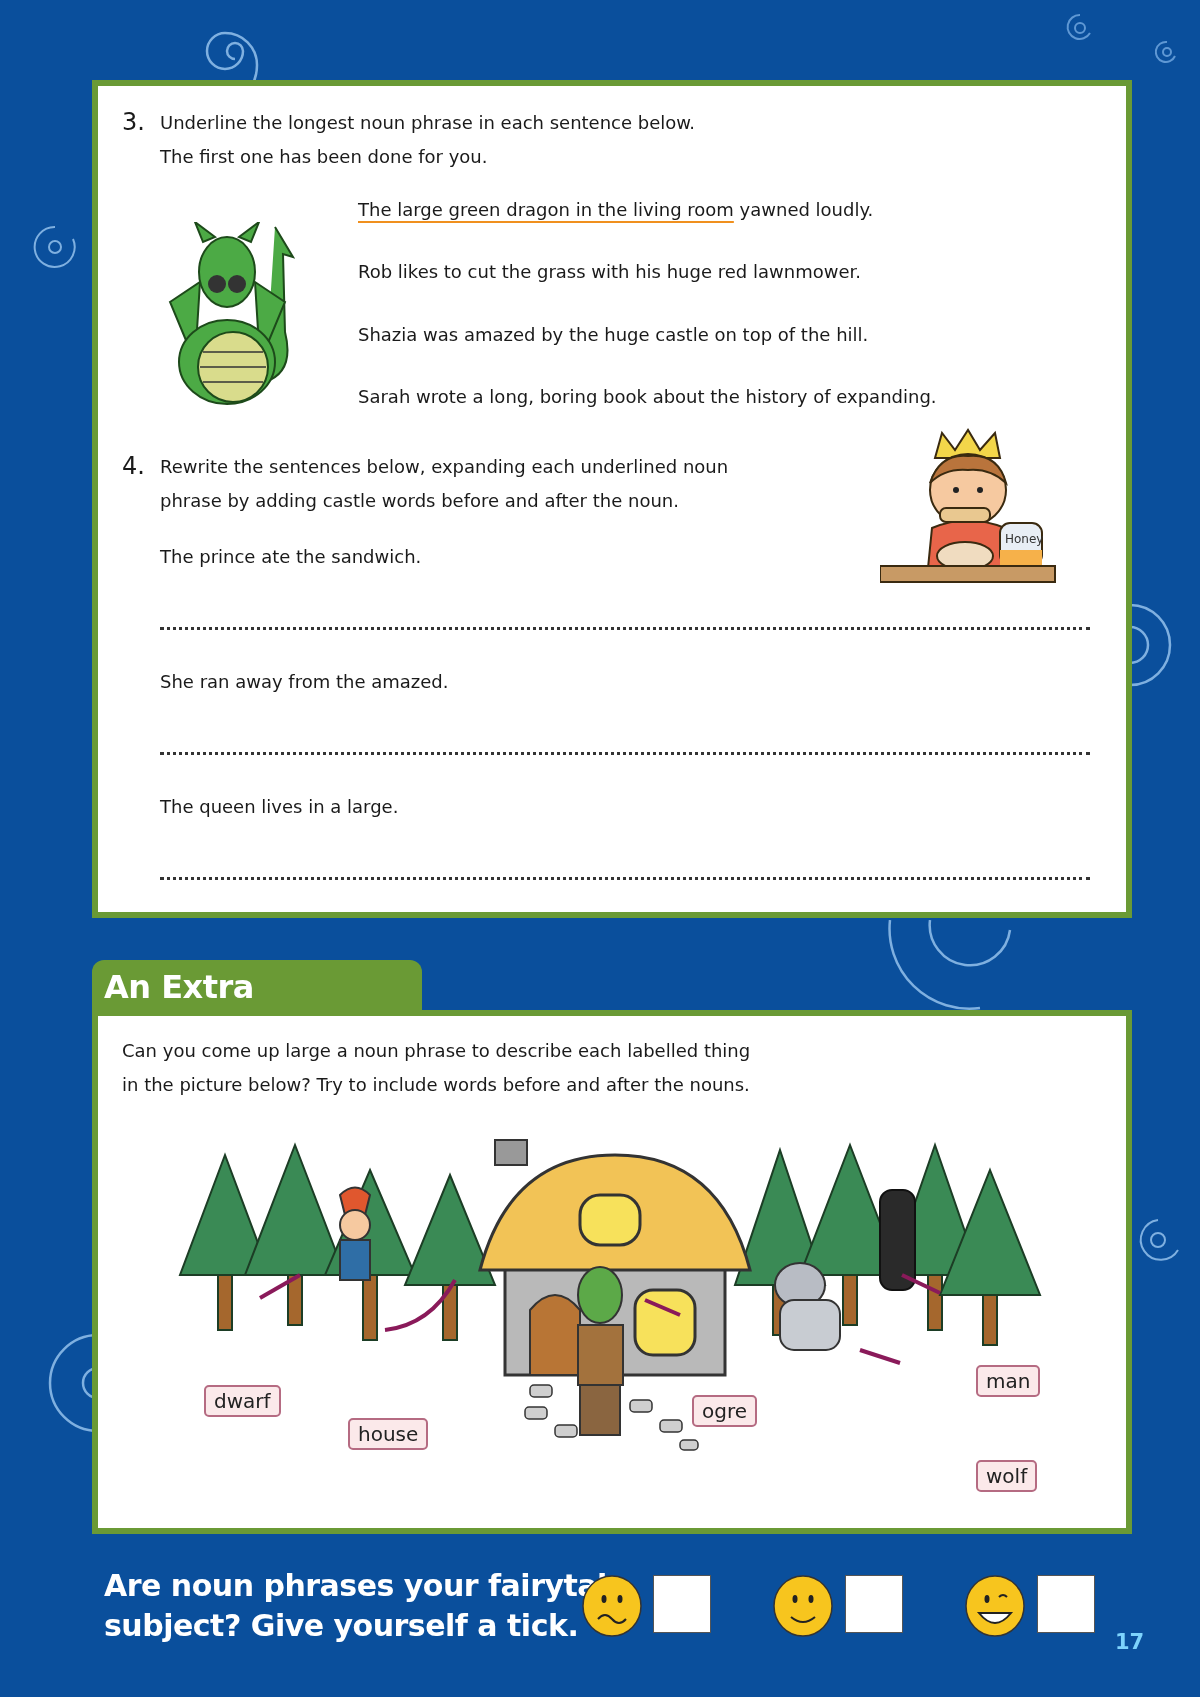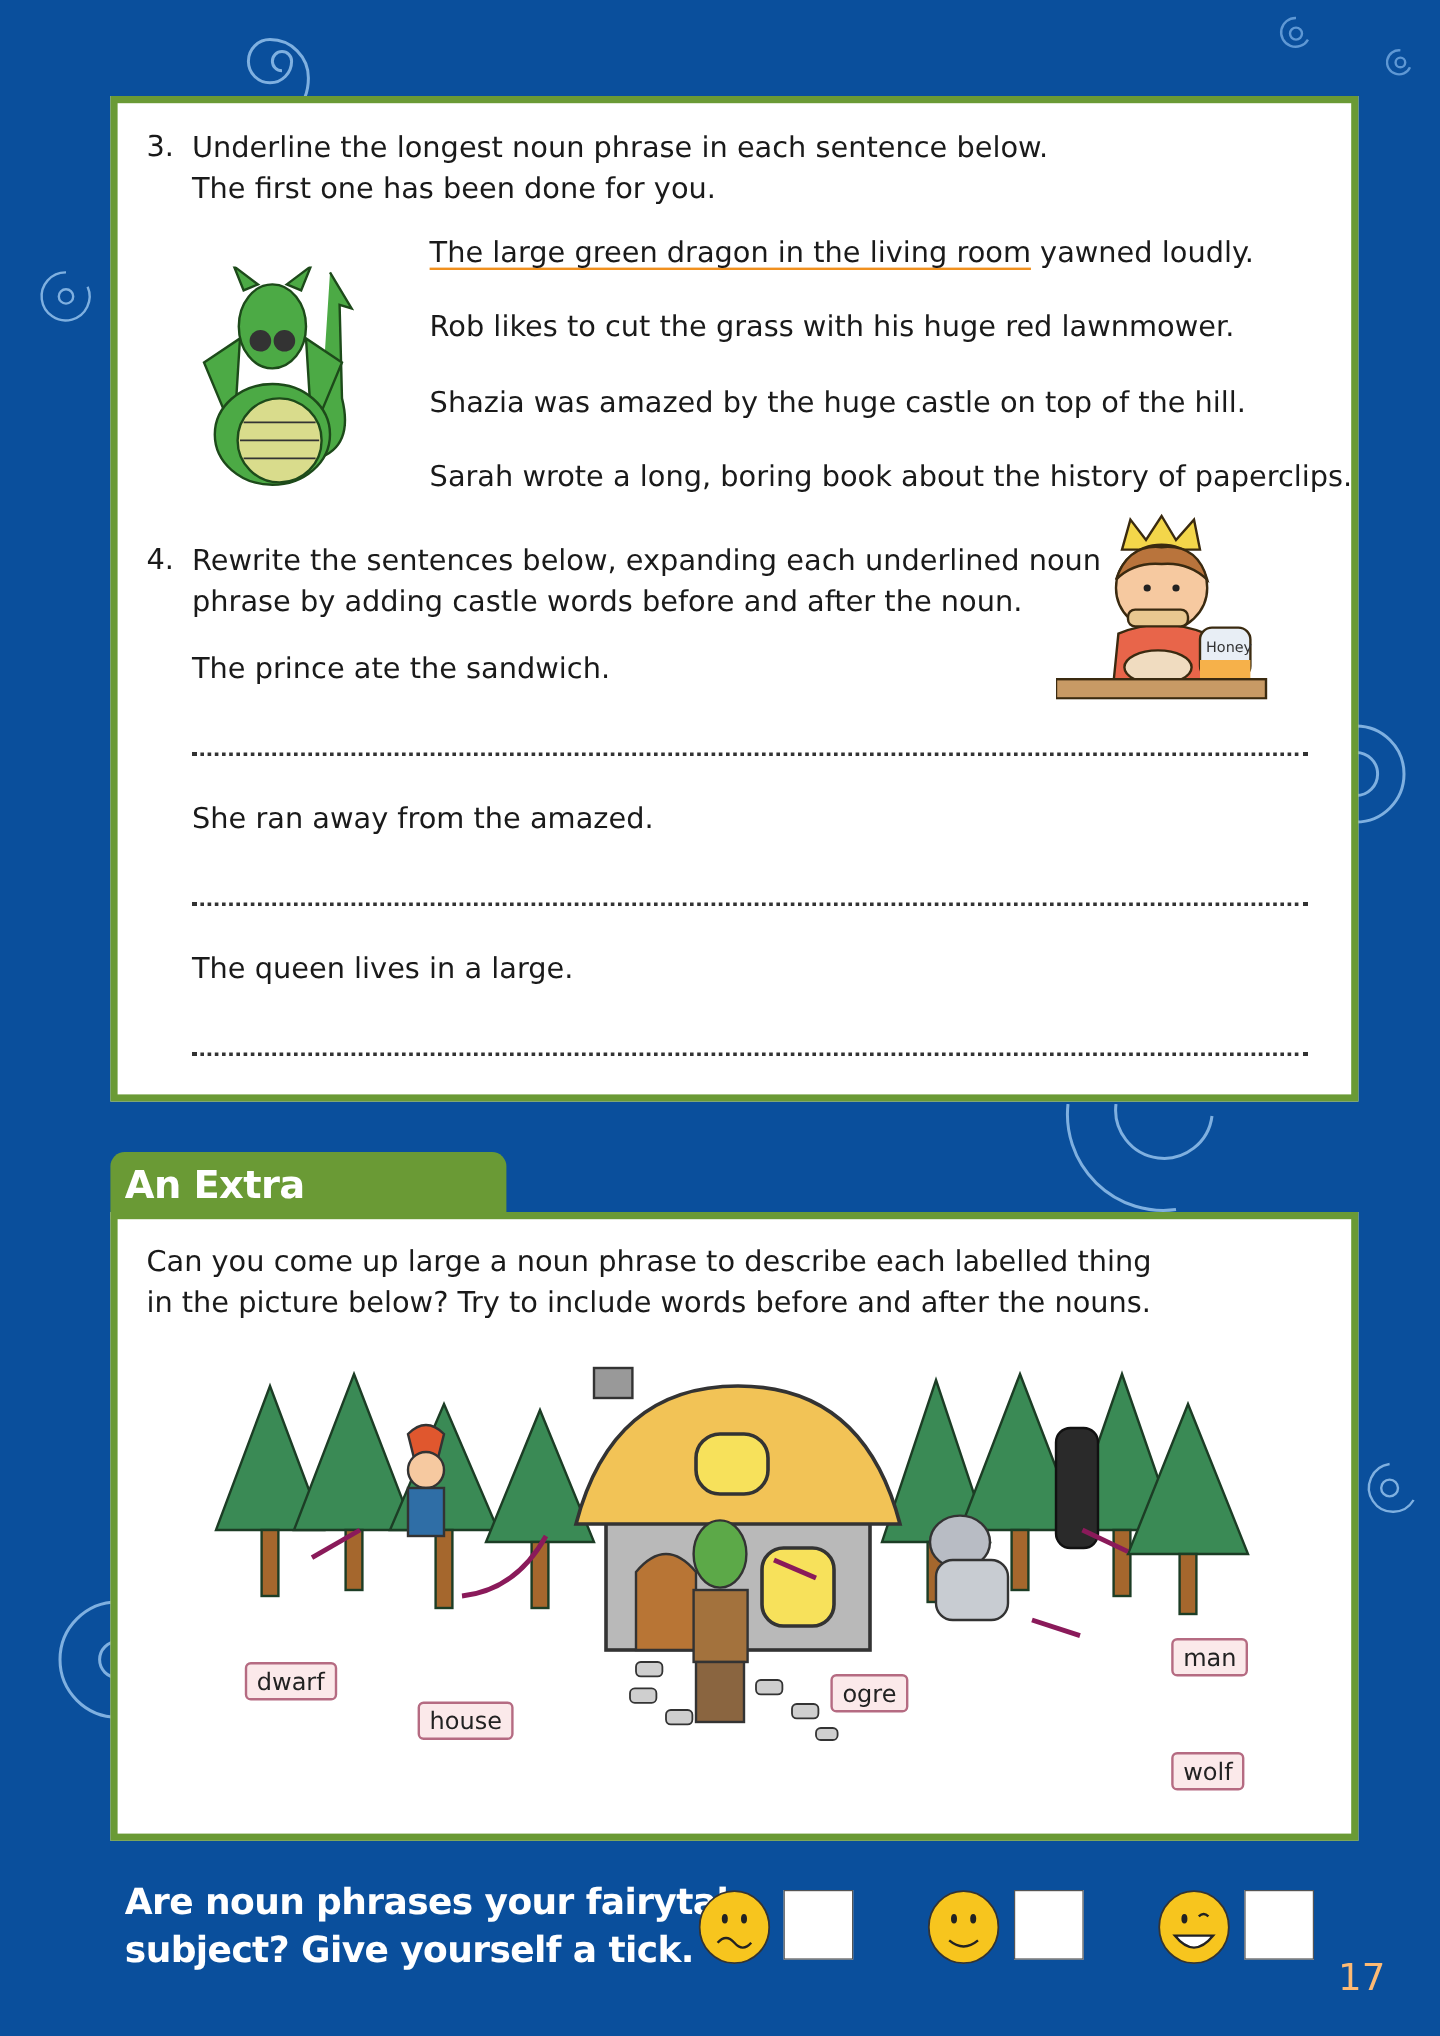--- a/index.html
+++ b/index.html
@@ -17,21 +17,21 @@
   }
   #panel1 { left: 92px; top: 80px; width: 1040px; height: 838px; }
   #panel2 { left: 92px; top: 1010px; width: 1040px; height: 524px; }
   .tab {
     position: absolute; left: 92px; top: 960px; width: 330px; height: 56px;
     background: #6a9a35; border-radius: 12px 12px 0 0;
     color: #fff; font-weight: bold; font-size: 32px;
     padding: 8px 0 0 12px; letter-spacing: -0.5px;
     font-family: "DejaVu Sans", sans-serif;
   }
-  .txt { position: absolute; font-size: 24px; line-height: 34px; white-space: nowrap; }
+  .txt { position: absolute; font-size: 18px; line-height: 34px; white-space: nowrap; }
   .q-num { position: absolute; font-size: 24px; }
   .underline-orange { text-decoration: underline; text-decoration-color: #f0901e; text-decoration-thickness: 2px; text-underline-offset: 5px; text-align: right; }
   .underline-dark { text-decoration-thickness: 2px; text-underline-offset: 5px; }
   .dotline {
     position: absolute; left: 160px; width: 930px; height: 4px;
     border-bottom: 3px dotted #333;
   }
   .label-box {
     position: absolute; background: #fbe9ea; border: 2px solid #b56b82;
     border-radius: 5px; font-size: 20px; padding: 2px 8px; color: #222;
@@ -39,22 +39,22 @@
   .footer-text {
     position: absolute; left: 104px; top: 1566px; color: #fff;
     font-size: 30px; font-weight: bold; line-height: 40px; letter-spacing: -0.5px;
   }
   .smiley { position: absolute; top: 1575px; }
   .tickbox {
     position: absolute; top: 1575px; width: 58px; height: 58px;
     background: #fff; border: 1px solid #555;
   }
   .page-num {
-    position: absolute; left: 1115px; top: 1630px; color: #fdba74;
-    font-size: 31px; font-weight: normal;
+    position: absolute; left: 1115px; top: 1630px; color: #7dd3fc;
+    font-size: 21px; font-weight: bold;
   }
 </style>
 </head>
 <body>
 
 <svg class="swirl" style="left:185px;top:15px" width="110" height="80" viewBox="0 0 110 80">
     <path d="M55 62 a8 8 0 1 1 8 -8 a18 18 0 1 1 -18 -18 a32 32 0 0 1 32 32 a44 44 0 0 1 -44 44" fill="none" stroke="#7fb0e0" stroke-width="2.5" transform="translate(-5,-18)"></path>
   </svg>
 <svg class="swirl" style="left:33px;top:222px" width="45" height="50">
     <circle cx="22" cy="25" r="6" fill="none" stroke="#7fb0e0" stroke-width="2"></circle>
@@ -100,21 +100,21 @@
   <circle cx="62" cy="62" r="9" fill="#333"></circle>
     <circle cx="82" cy="62" r="9" fill="#333"></circle>
   <ellipse cx="72" cy="140" rx="48" ry="42" fill="#4caa45" stroke="#1d4a1a" stroke-width="2"></ellipse>
   <ellipse cx="78" cy="145" rx="35" ry="35" fill="#d9dc8c" stroke="#1d4a1a" stroke-width="2"></ellipse>
   <path d="M48 130 H108 M45 145 H111 M48 160 H108" stroke="#333" stroke-width="1.5"></path>
 </svg>
 
 <div class="txt" style="left:358px;top:193px"><span class="underline-orange">The large green dragon in the living room</span><span> yawned loudly.</span></div>
 <div class="txt" style="left:358px;top:255px">Rob likes to cut the grass with his huge red lawnmower.</div>
 <div class="txt" style="left:358px;top:318px">Shazia was amazed by the huge castle on top of the hill.</div>
-<div class="txt" style="left:358px;top:380px">Sarah wrote a long, boring book about the history of paperclips.</div>
+<div class="txt" style="left:358px;top:380px">Sarah wrote a long, boring book about the history of expanding.</div>
 
 <span class="q-num" style="left:122px;top:452px">4.</span>
 <div class="txt" style="left:160px;top:450px">Rewrite the sentences below, expanding each underlined noun</div>
 <div class="txt" style="left:160px;top:484px">phrase by adding castle words before and after the noun.</div>
 
 <svg style="position:absolute;left:880px;top:428px" width="180" height="155" viewBox="0 0 180 155">
   <path d="M55 30 L62 5 L75 22 L88 2 L100 22 L115 5 L120 30 Z" fill="#f3d64a" stroke="#3a2a10" stroke-width="2"></path>
   <ellipse cx="88" cy="62" rx="38" ry="36" fill="#f6c9a0" stroke="#3a2a10" stroke-width="2"></ellipse>
   <path d="M50 55 Q60 25 88 28 Q118 25 126 55 Q110 40 88 42 Q65 40 50 55 Z" fill="#b9743c" stroke="#3a2a10" stroke-width="2"></path>
   <circle cx="76" cy="62" r="3" fill="#222"></circle>

